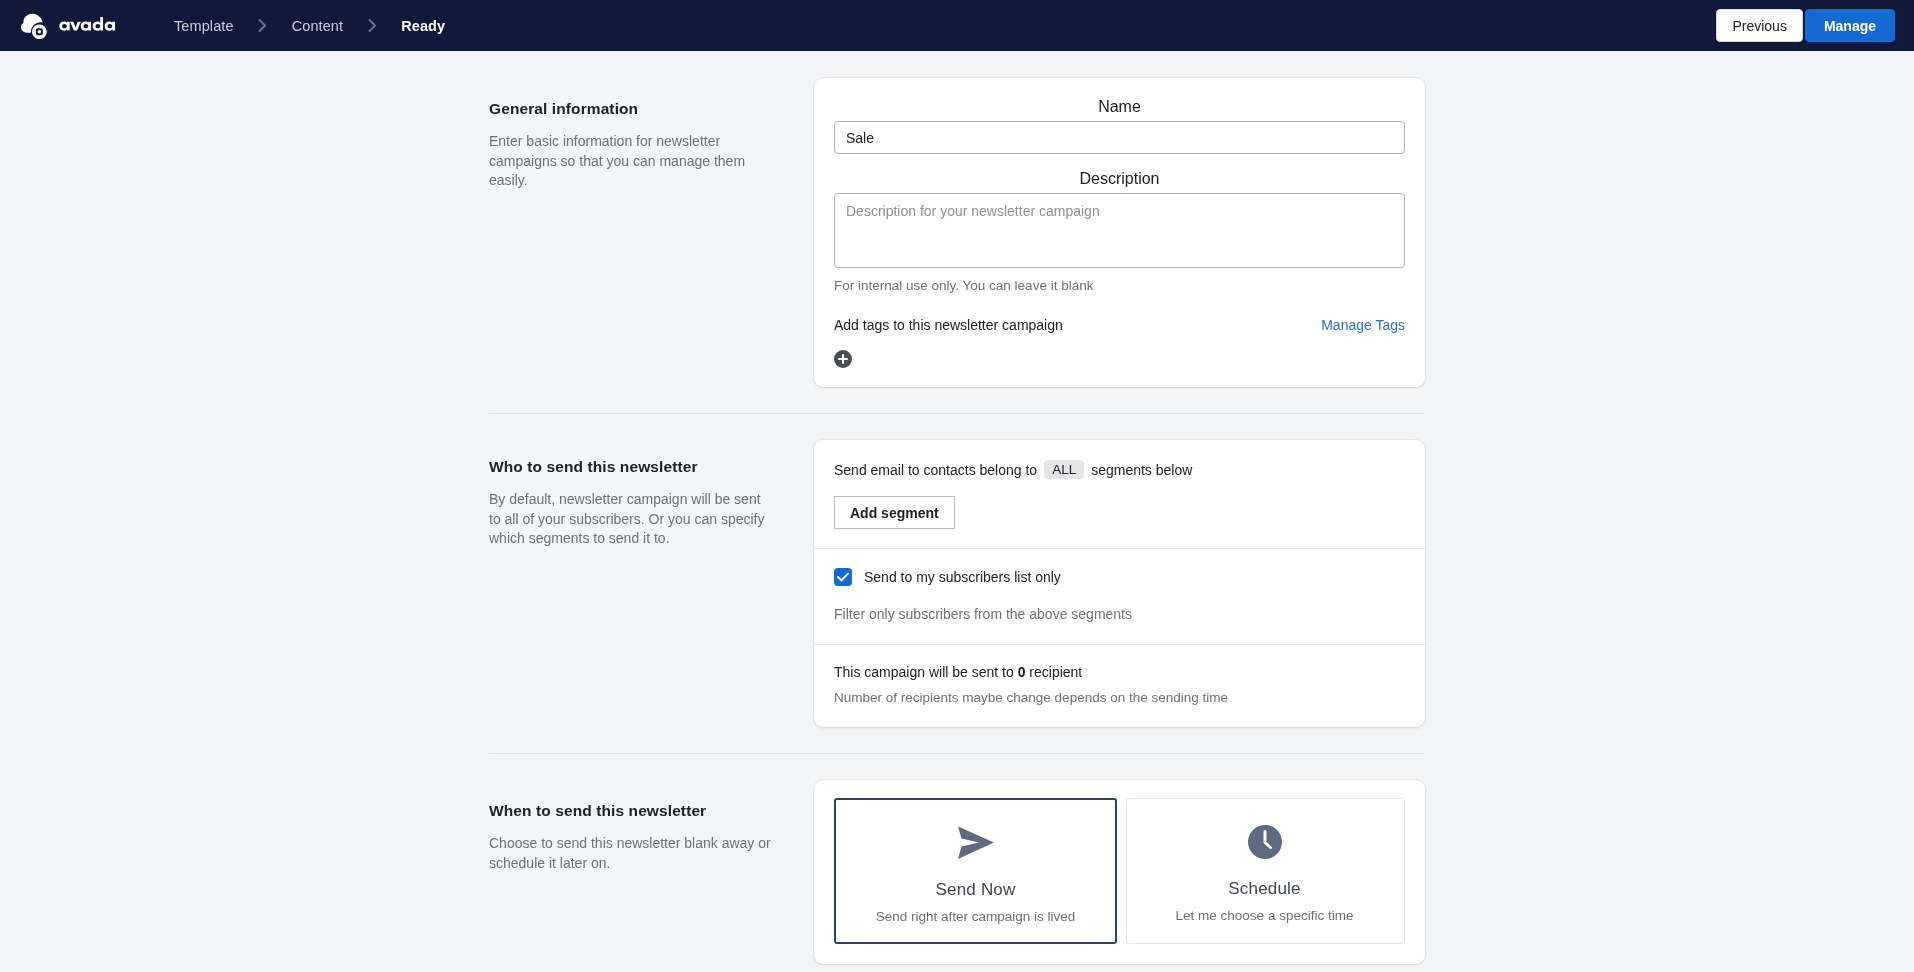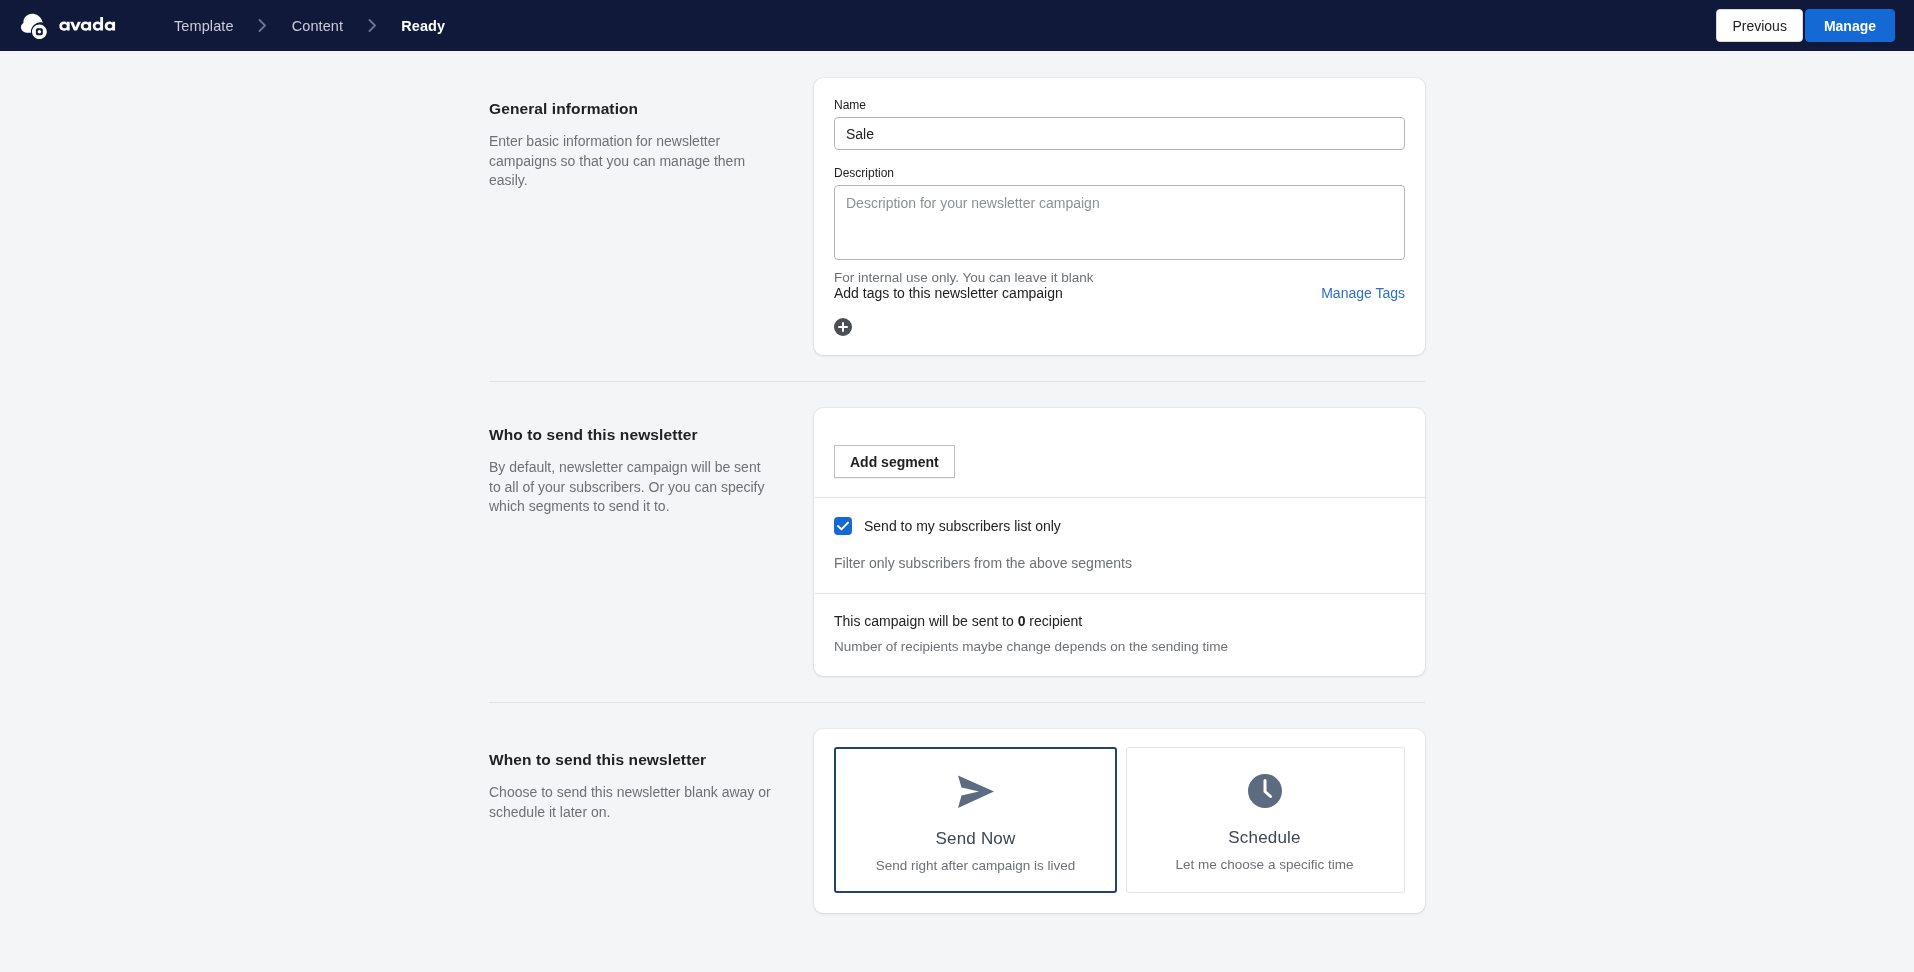--- a/index.html
+++ b/index.html
@@ -131,23 +131,24 @@
   }
   .sep-line {
     height: 1px;
     background: #e1e3e5;
     margin: 26px 0 0 0;
   }
 
   
   .field-label {
     display: block;
-    font-size: 12px;
+    font-size: 16px;
     color: #202223;
     margin-bottom: 5px;
+    text-align: center;
   }
   .text-input {
     width: 100%;
     height: 33px;
     border: 1px solid #aeb4b9;
     border-radius: 4px;
     padding: 0 11px;
     font-size: 14px;
     color: #202223;
     font-family: "Liberation Sans", sans-serif;
@@ -172,20 +173,21 @@
     font-size: 13.5px;
     color: #6d7175;
     margin-top: 6px;
   }
   .field-gap { margin-top: 16px; }
 
   .tags-row {
     display: flex;
     align-items: flex-start;
     justify-content: space-between;
+    margin-top: 24px;
   }
   .tags-label { font-size: 14px; color: #202223; }
   .link {
     font-size: 14px;
     color: #2c6ecb;
     cursor: pointer;
     text-decoration: none;
   }
   .add-tag-btn {
     width: 18px; height: 18px;
@@ -374,20 +376,25 @@
       </div>
 
     <div class="section" style="margin-top:26px;">
       <div class="section-head" style="padding-top:18px;">
         <h2 class="section-title">Who to send this newsletter</h2>
         <p class="section-desc">By default, newsletter campaign will be sent to all of your subscribers. Or you can specify which segments to send it to.</p>
       </div>
       <div class="card">
 
         <div class="card-block">
+          <div class="segline">
+            <span>Send email to contacts belong to</span>
+            <span class="pill-all">ALL</span>
+            <span>segments below</span>
+          </div>
           <button class="btn-outline">Add segment</button>
         </div>
 
         <div class="card-divider"></div>
 
         <div class="card-block" style="padding-top:19px;padding-bottom:22px;">
           <div class="check-row">
             <span class="checkbox">
               <span>
                 <svg width="12" height="10" viewBox="0 0 12 10">

